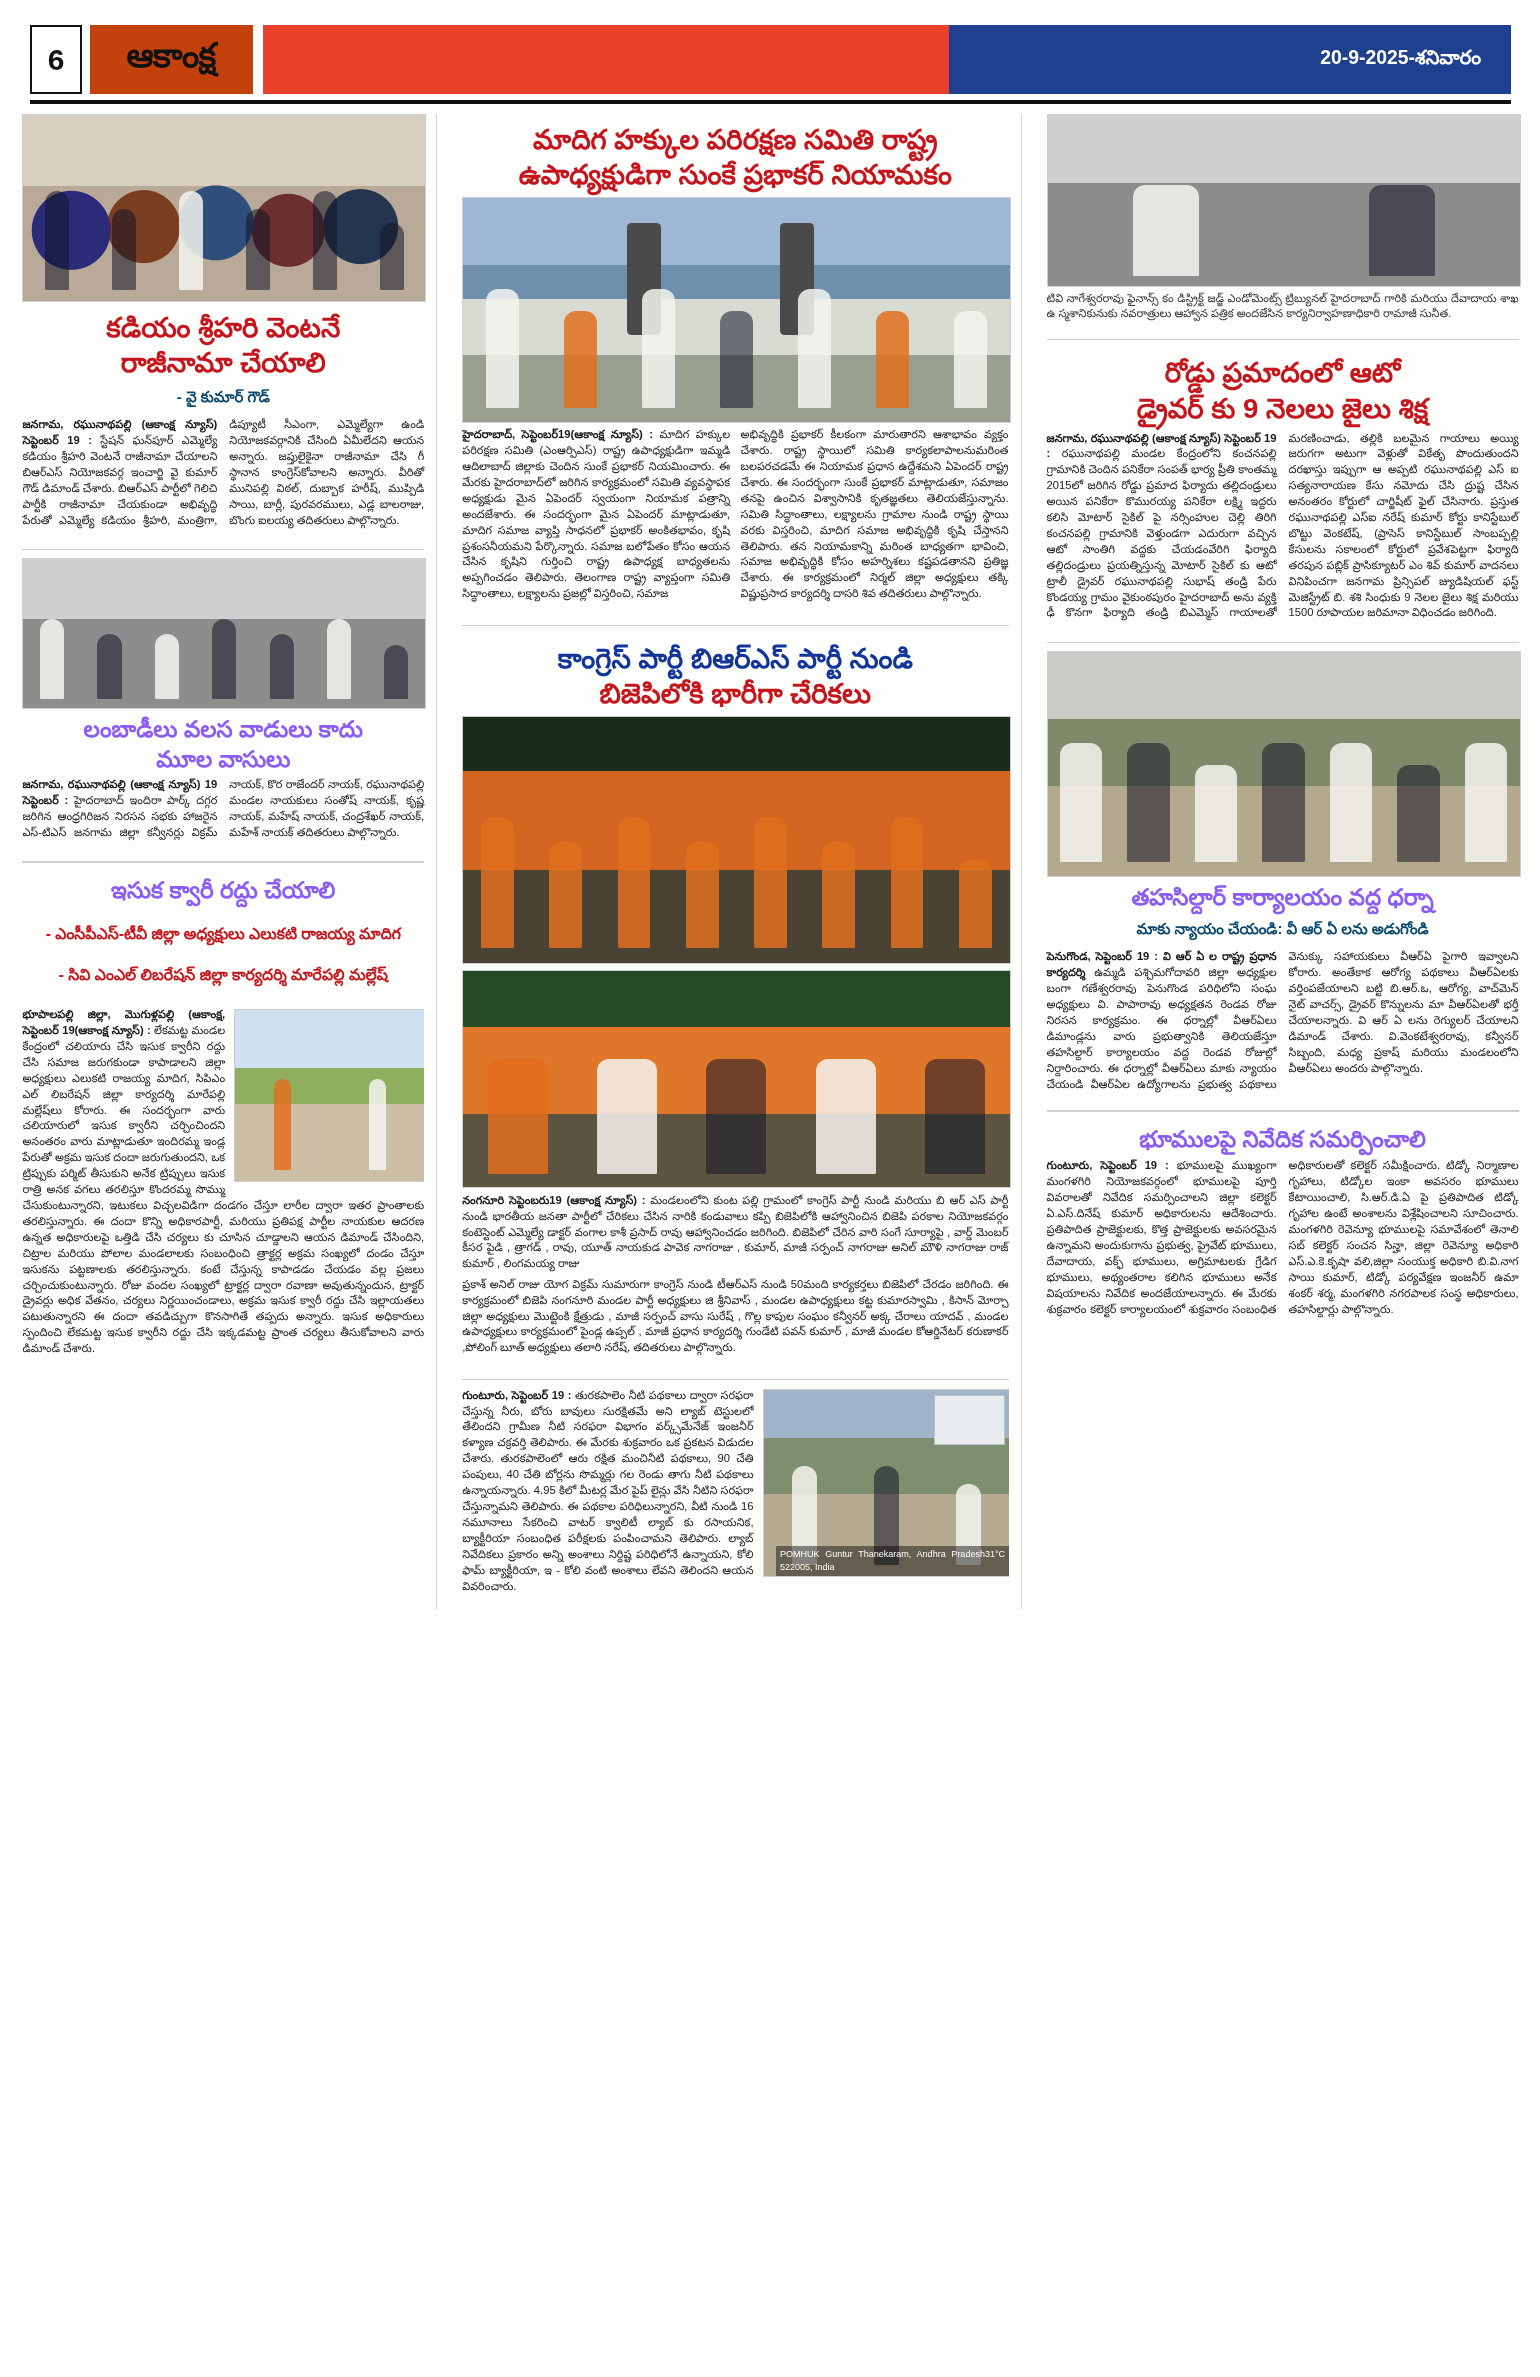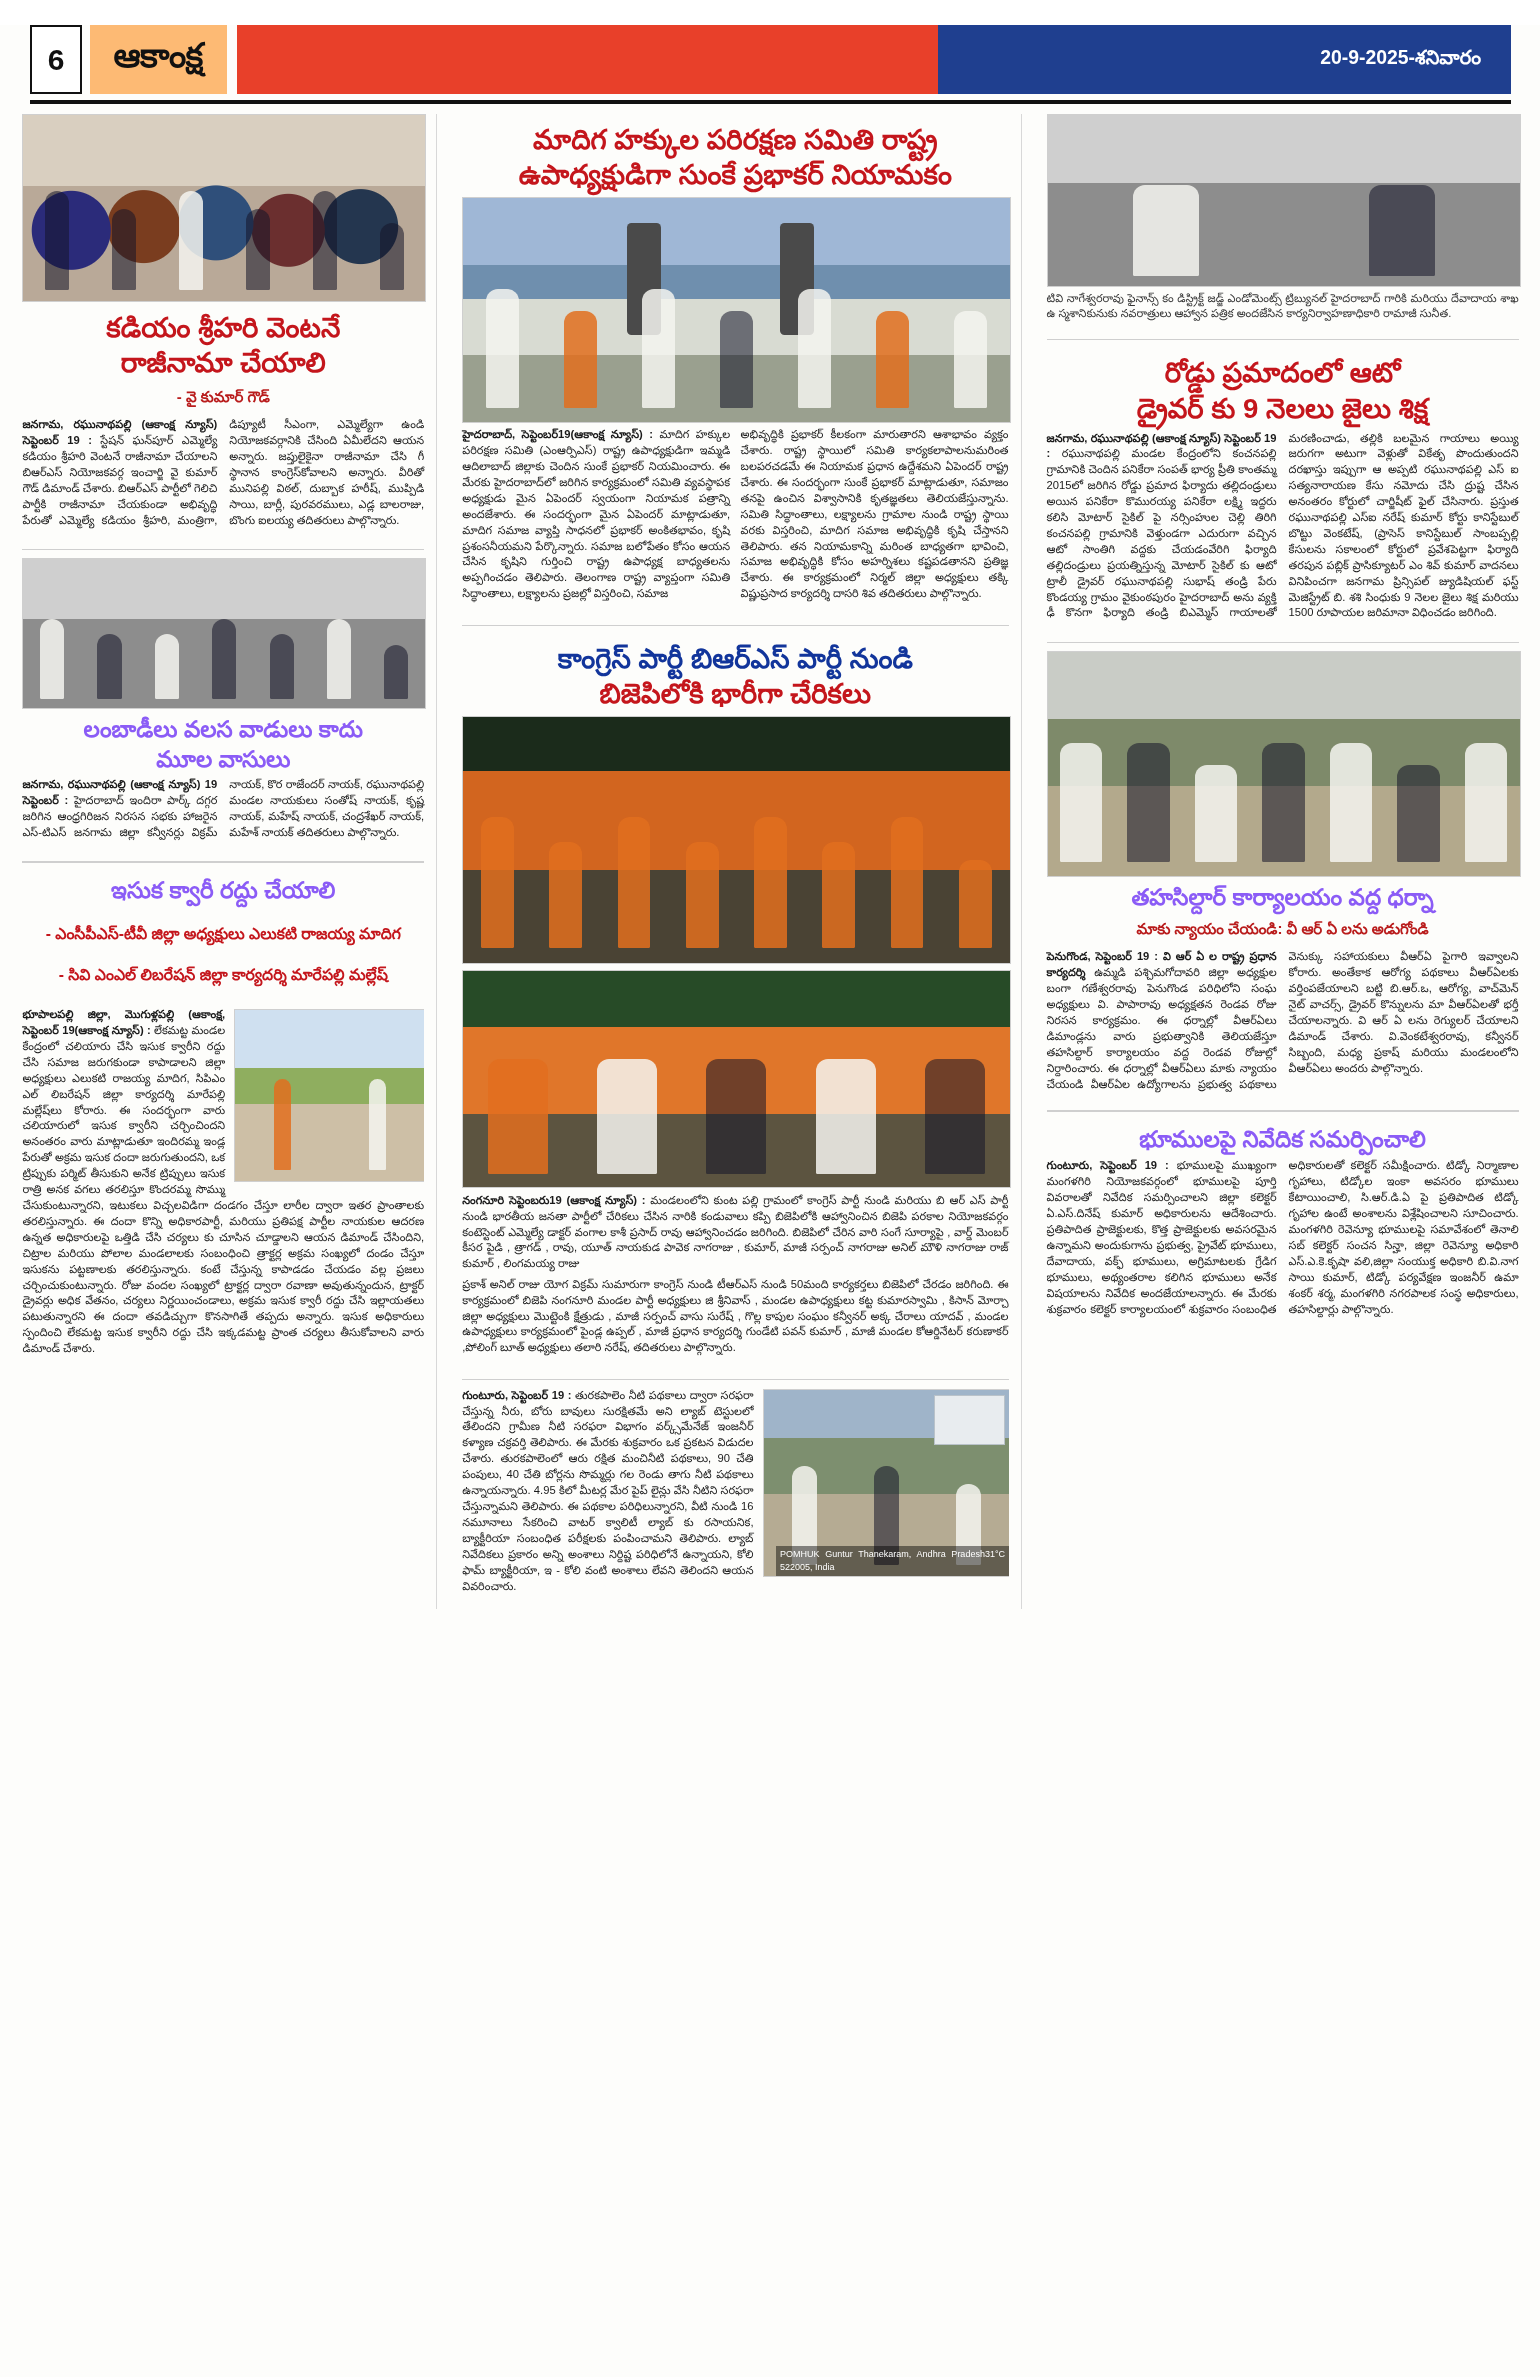--- a/index.html
+++ b/index.html
@@ -2,21 +2,21 @@
 <html style="font-size:12px"><head>
 <meta charset="utf-8">
 <style>
   html,body{margin:0;padding:0;background:#ffffff;}
   body{width:1541px;font-family:"Liberation Sans", sans-serif;color:#111;}
   .page{width:1541px;min-height:2377px;background:#fdfdfb;padding:0;box-sizing:border-box;}
 
   
   .masthead{display:flex;align-items:stretch;height:69px;margin:25px 30px 0 30px;}
   .pageno{width:48px;border:2.2px solid #111;display:flex;align-items:center;justify-content:center;font-size:30px;font-weight:bold;background:#fff;}
-  .logo-box{background:#fdba74;display:flex;align-items:center;padding:0 24px;margin-left:7.5px;}
+  .logo-box{background:#c2410c;display:flex;align-items:center;padding:0 37px;margin-left:7.5px;}
   .logo-text{font-size:34px;font-weight:bold;color:#111;letter-spacing:-0.7px;}
   .mast-bar{flex:1;margin-left:10.4px;background:linear-gradient(90deg,#e8402a 0%,#e8402a 55%,#1f3f8f 55%,#1f3f8f 100%);display:flex;align-items:center;justify-content:flex-end;padding-right:30px;}
   .mast-date{color:#fff;font-size:19.4px;font-weight:bold;}
   .rule{height:3.7px;background:#111;margin:6px 30px 0 30px;}
 
   
   .cols{display:flex;gap:12px;margin:10.4px 22.4px 0 22.4px;}
   .col{display:flex;flex-direction:column;}
   .col-a{width:406px;}
   .col-b{width:552px;}
@@ -56,21 +56,21 @@
   .fig.o{background:rgba(226,110,30,.85);}
   .fig.w{background:rgba(245,245,240,.85);}
   .fig.h{height:86%;}
   .fig.s{height:58%;}
   .mapchip{position:absolute;right:4.5px;top:4.5px;width:69px;height:48px;background:#e8ecef;border:0.7px solid #b9c2c9;}
   .gpsbar{position:absolute;left:12px;right:0;bottom:0;background:rgba(0,0,0,.45);color:#fff;font-size:9px;padding:2.2px 4.5px;display:flex;justify-content:space-between;}
 
   
   h1.hl{font-size:27.6px;line-height:1.28;text-align:center;color:#c4161c;margin:7.5px 0 4.5px;font-weight:bold;}
   h2.hl{font-size:23px;line-height:1.3;text-align:center;color:#8b5cf6;margin:6px 0 3px;font-weight:bold;}
-  .sub{font-size:15px;text-align:center;color:#b91c1c;margin:8px 0;font-weight:bold;}
+  .sub{font-size:15px;text-align:center;color:#0c4a6e;margin:8px 0;font-weight:bold;}
   .subr{font-size:15.7px;text-align:center;color:#c4161c;margin:19px 0;font-weight:bold;}
   .blue{color:#12359b;}
   .kicker{font-size:11.2px;line-height:1.35;color:#333;text-align:justify;margin:3.7px 0 0;}
 
   
   .body{font-size:11.2px;line-height:1.42;text-align:justify;color:#1a1a1a;}
   .body p{margin:0 0 4.5px;}
   .twocol{column-count:2;column-gap:12px;}
   .wrapbox{overflow:hidden;}
   .floatimg-r{float:right;width:190px;margin:1.5px 0 4.5px 9px;}

